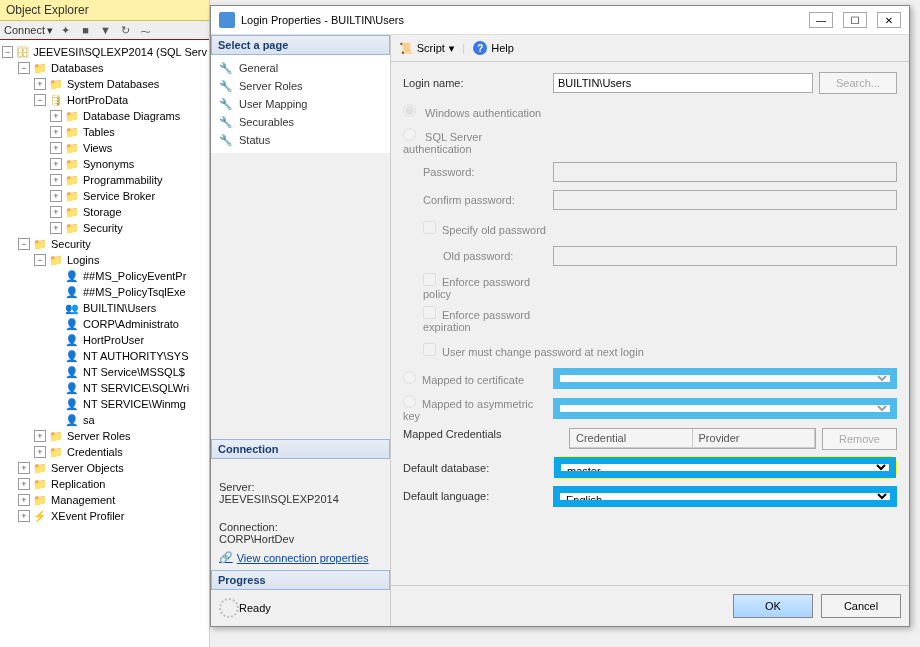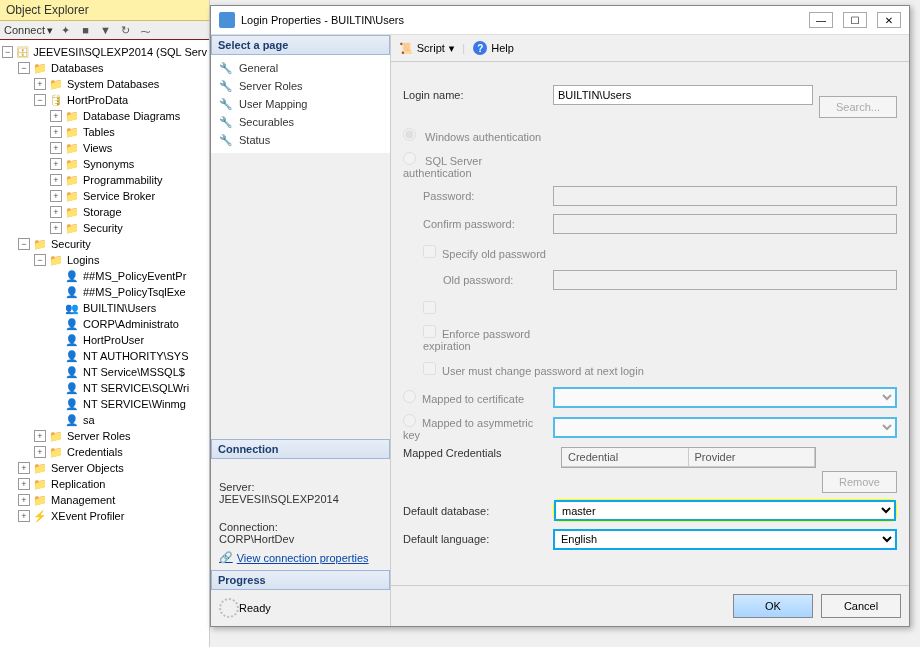--- a/index.html
+++ b/index.html
@@ -52,27 +52,27 @@
 .rtoolbar .tb-item { display:flex; align-items:center; gap:4px; cursor:pointer; }
 .help-icon { width:14px; height:14px; border-radius:50%; background:#3b78e7; color:#fff; display:inline-flex; align-items:center; justify-content:center; font-size:10px; font-weight:bold; }
 
 .form { padding: 10px 12px; flex:1; overflow:auto; }
 .form-row { display:flex; align-items:center; margin-bottom: 6px; min-height:22px; }
 .form-row .lbl { width: 150px; color:#333; }
 .form-row .lbl.dis { color:#888; }
 .form-row .lbl.indent { padding-left: 20px; }
 .form-row input[type=text] { flex:1; height:20px; border:1px solid #aaa; padding:1px 4px; background:#fff; }
 .form-row input[type=text][disabled] { background:#f0f0f0; color:#888; }
-.form-row select { flex:1; height:21px; border:2px solid #0ea5e9; background:#fff; padding:0 2px; }
-.form-row .btn { margin-left:6px; height:22px; padding: 0 16px; border:1px solid #aaa; background:#f5f5f5; cursor:pointer;margin-top:24px; }
+.form-row select { flex:1; height:21px; border:7px solid #0ea5e9; background:#fff; padding:0 2px; }
+.form-row .btn { margin-left:6px; height:22px; padding: 0 16px; border:1px solid #aaa; background:#f5f5f5; cursor:pointer; }
 .form-row .btn[disabled]{ color:#aaa; cursor:default; }
 .radio, .check { margin-right:6px; }
 .radio-dis, .check-dis { opacity:0.5; }
 
-.cred-table { flex:1; height:80px; border:1px solid #aaa; background:#fff; margin-left:8px; }
+.cred-table { flex:1; height:80px; border:1px solid #aaa; background:#fff; margin-left:16px; }
 .cred-hdr { display:flex; background:#f4f4f4; border-bottom:1px solid #ccc; }
 .cred-hdr div { flex:1; padding:3px 6px; border-right:1px solid #ccc; color:#555; }
 
 .highlight { background: #f7ff00; border-radius: 6px; padding:1px; }
 
 .dialog-footer { padding: 8px; border-top:1px solid #ccc; display:flex; justify-content:flex-end; gap:8px; background:#f0f0f0; }
 .dialog-footer button { height:24px; width:80px; border:1px solid #888; cursor:pointer; }
 .btn-ok { background: linear-gradient(#cfe8ff,#a9d4ff); border:1px solid #3b78e7; }
 .btn-cancel { background:#f3f3f3; }
 </style>
@@ -340,21 +340,21 @@
             <input type="text" disabled="" style="">
           </div>
         <div class="form-row">
             <span class="lbl dis indent"><input type="checkbox" class="check check-dis" disabled="" style=""><span>Specify old password</span></span>
           </div>
         <div class="form-row">
             <span class="lbl dis indent" style="padding-left:40px">Old password:</span>
             <input type="text" disabled="" style="">
           </div>
         <div class="form-row">
-            <span class="lbl dis indent"><input type="checkbox" class="check check-dis" disabled="" style=""></span>
+            <span class="lbl dis indent"><input type="checkbox" class="check check-dis" disabled="" style=""><span>Enforce password policy</span></span>
           </div>
         <div class="form-row">
             <span class="lbl dis indent"><input type="checkbox" class="check check-dis" disabled="" style=""><span>Enforce password expiration</span></span>
           </div>
         <div class="form-row">
             <span class="lbl dis indent" style="width:auto"><input type="checkbox" class="check check-dis" disabled="" style=""><span>User must change password at next login</span></span>
           </div>
         <div class="form-row">
             <span class="lbl dis"><input type="radio" class="radio radio-dis" disabled="" style=""><span>Mapped to certificate</span></span>
             <select disabled=""></select>

